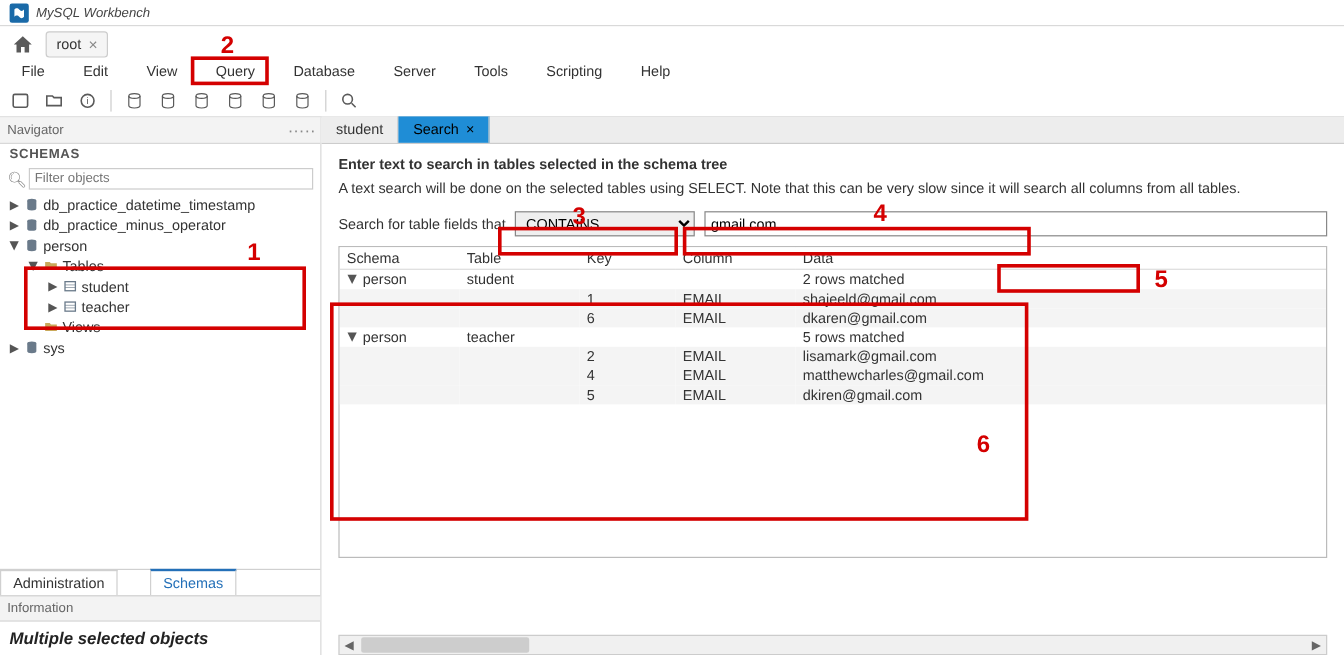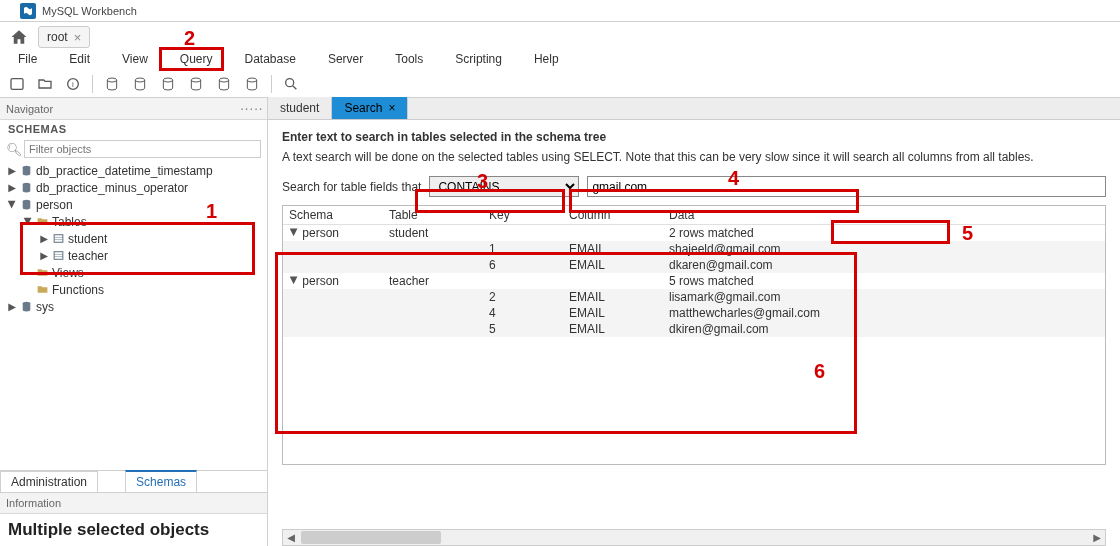--- a/index.html
+++ b/index.html
@@ -1,18 +1,18 @@
 <!DOCTYPE html>
 <html><head>
 <meta charset="utf-8">
 <style>
 * { box-sizing: border-box; margin: 0; padding: 0; font-family: "Segoe UI", Tahoma, sans-serif; }
 body { width: 1120px; height: 546px; background: #fff; overflow: hidden; font-size: 12px; color: #333; position: relative; }
 
-.titlebar { height: 22px; background: #fff; border-bottom: 1px solid #d0d0d0; display: flex; align-items: center; padding-left: 20px; }
+.titlebar { height: 22px; background: #fff; border-bottom: 1px solid #d0d0d0; display: flex; align-items: center; padding-left: 8px; font-style: italic; }
 .titlebar .app-icon { width: 16px; height: 16px; background: #1a6aa8; border-radius: 2px; display: flex; align-items: center; justify-content: center; margin-right: 6px; }
 .titlebar .app-icon svg { width: 12px; height: 12px; fill: #fff; }
 .titlebar .title { font-size: 11px; color: #444; }
 
 .tabbar { height: 26px; display: flex; align-items: flex-end; padding-left: 8px; background: #fff; }
 .home-icon { width: 22px; height: 22px; display: flex; align-items: center; justify-content: center; margin-right: 8px; }
 .home-icon svg { width: 18px; height: 18px; fill: #5a5a5a; }
 .conn-tab { display: flex; align-items: center; height: 22px; padding: 0 8px; border: 1px solid #ccc; border-radius: 3px; background: #f5f5f5; font-size: 12px; gap: 6px; }
 .conn-tab .x { color: #888; font-size: 13px; }
 
@@ -40,21 +40,21 @@
 .tree .dbicn { width: 16px; height: 14px; display: inline-flex; align-items: center; justify-content: center; margin-right: 2px; }
 .tree .dbicn svg { width: 13px; height: 13px; fill: #6a7a8a; }
 .tree .indent1 { padding-left: 22px; }
 .tree .indent2 { padding-left: 38px; }
 
 .side-tabs { height: 22px; border-top: 1px solid #d0d0d0; display: flex; align-items: flex-end; gap: 28px; }
 .side-tabs .tab { padding: 3px 10px; font-size: 12px; border: 1px solid #d0d0d0; border-bottom: none; background: #fff; margin-right: -1px; }
 .side-tabs .tab.active { color: #2470b8; border-top: 2px solid #2470b8; }
 .info-header { height: 22px; background: #f3f3f3; border-top: 1px solid #d0d0d0; border-bottom: 1px solid #d8d8d8; display: flex; align-items: center; padding-left: 6px; font-size: 11px; color: #666; }
 .info-body { padding: 6px 8px; flex-shrink: 0; }
-.info-body .big { font-weight: bold; font-size: 17px; color: #222; }
+.info-body .big { font-weight: bold; font-size: 14px; color: #222; font-style: italic; }
 
 .main { flex: 1; display: flex; flex-direction: column; background: #fff; position: relative; }
 .content-tabs { height: 22px; background: #ededed; border-bottom: 1px solid #ccc; display: flex; align-items: flex-end; }
 .content-tabs .ctab { height: 22px; padding: 0 12px; display: flex; align-items: center; font-size: 12px; border-right: 1px solid #ccc; background: #ededed; gap: 6px; }
 .content-tabs .ctab.active { background: #1f8dd6; color: #000000; }
 .content-tabs .ctab .x { font-size: 12px; }
 
 .search-pane { flex: 1; padding: 10px 14px; overflow: hidden; position: relative; }
 .search-pane .heading { font-weight: bold; font-size: 12px; margin-bottom: 6px; }
 .search-pane .desc { font-size: 12px; color: #333; margin-bottom: 12px; }
@@ -253,29 +253,20 @@
           <span>teacher</span>
         </div>
       <div class="row indent1">
           <span class="arrow" style="visibility:hidden">▶</span>
           <span class="dbicn">
             <svg viewBox="0 0 24 24">
               <path d="M3 6h7l2 2h9v10H3z" fill="#c9a95a"></path>
             </svg>
           </span>
           <span>Views</span>
-        </div>
-      <div class="row indent1">
-          <span class="arrow" style="visibility:hidden">▶</span>
-          <span class="dbicn">
-            <svg viewBox="0 0 24 24">
-              <path d="M3 6h7l2 2h9v10H3z" fill="#c9a95a"></path>
-            </svg>
-          </span>
-          <span>Functions</span>
         </div>
       <div class="row">
           <span class="arrow">▶</span>
           <span class="dbicn">
             <svg viewBox="0 0 24 24">
               <ellipse cx="12" cy="6" rx="7" ry="3"></ellipse>
               <path d="M5 6v12a7 3 0 0 0 14 0V6" fill="#6a7a8a"></path>
             </svg>
           </span>
           <span>sys</span>

